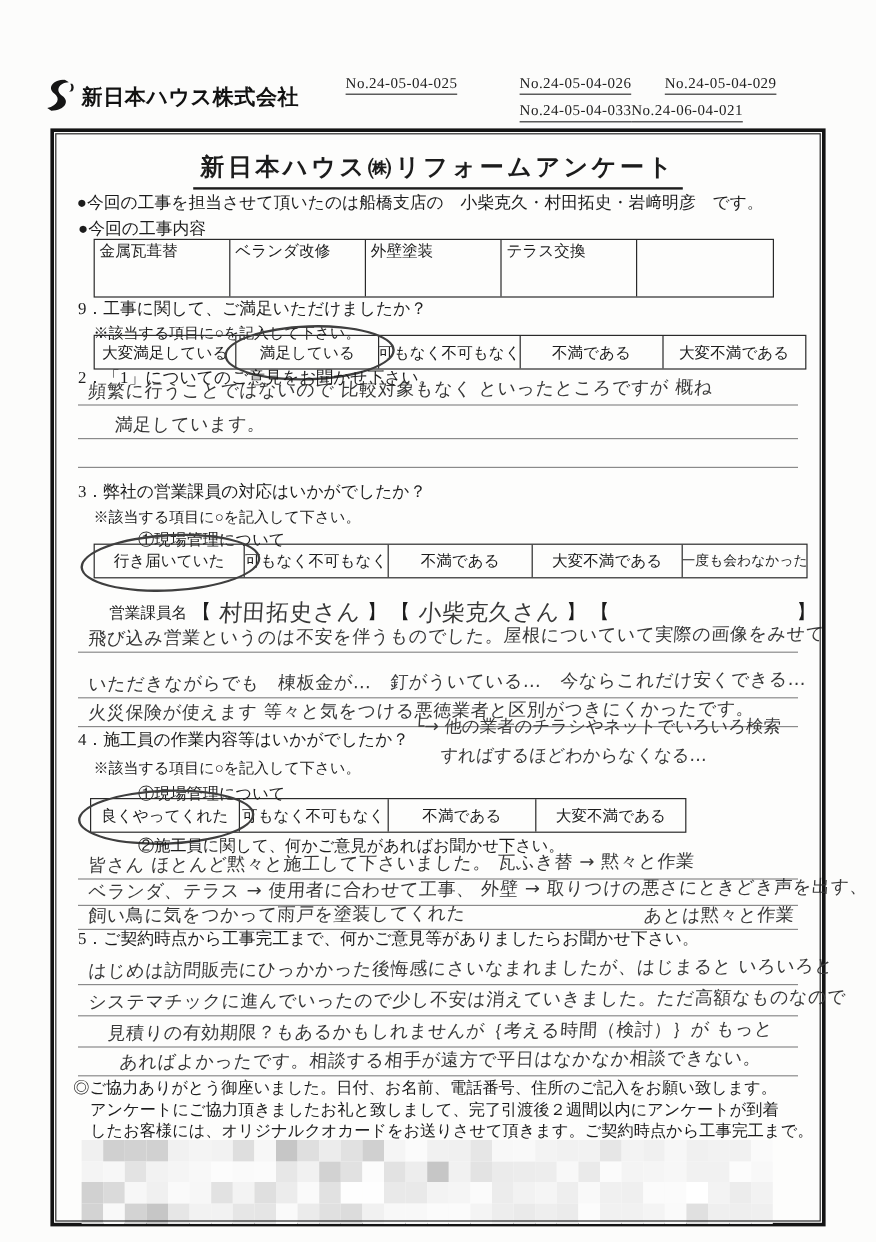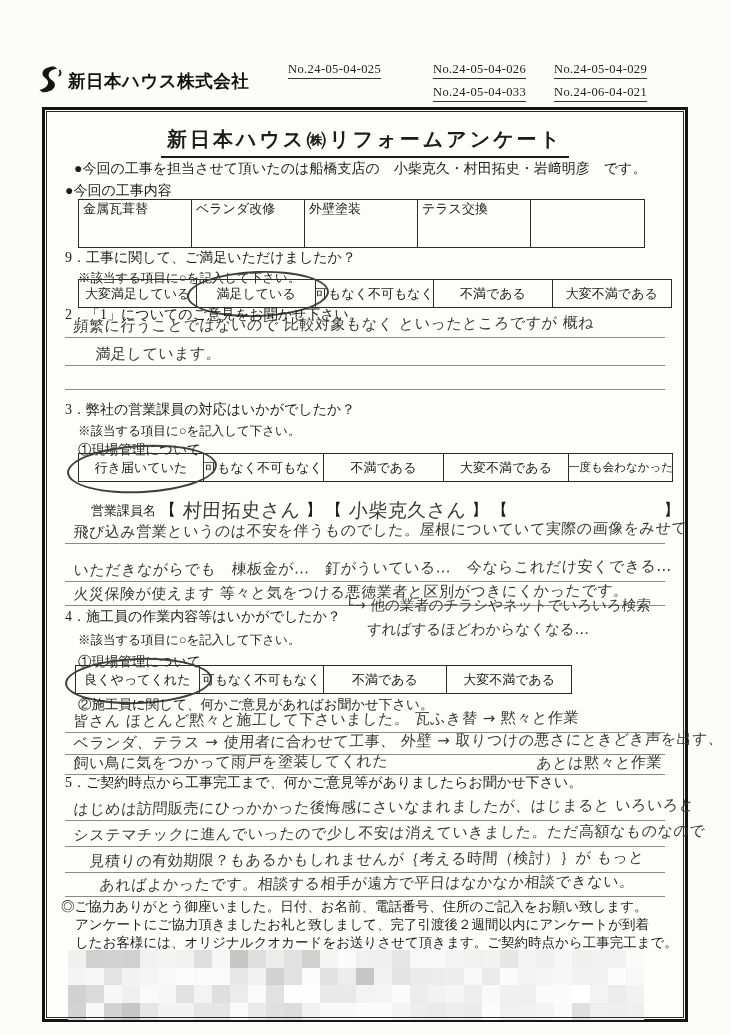--- a/index.html
+++ b/index.html
@@ -13,21 +13,21 @@
           border-bottom:1px solid #333;padding-bottom:1px;white-space:nowrap;}
   
   .main-box{position:absolute;left:42px;top:107px;width:640px;height:909px;
             border:3px solid #141414;background:#fdfdfc;}
   .main-box::after{content:"";position:absolute;inset:1px;border:1px solid #2a2a2a;pointer-events:none;}
   .title-wrap{position:absolute;top:16px;left:0;width:100%;text-align:center;}
   .title{display:inline-block;font-size:20px;font-weight:bold;letter-spacing:3px;
          border-bottom:2px solid #1c1c1c;padding:0 6px 3px 6px;}
   .pline{position:absolute;font-size:14px;white-space:nowrap;}
   .pnote{position:absolute;font-size:12.5px;white-space:nowrap;}
-  .psub{position:absolute;font-size:13.5px;white-space:nowrap;}
+  .psub{position:absolute;font-size:13.5px;white-space:nowrap;margin-left:37px;}
   
   .work-table{position:absolute;left:33px;top:89px;width:565px;height:47px;
               display:grid;grid-template-columns:repeat(5,1fr);border:1px solid #2a2a2a;}
   .work-table .wcell{border-right:1px solid #2a2a2a;display:flex;align-items:flex-start;
                      padding:0 0 1px 4px;font-size:13px;}
   .work-table .wcell:last-child{border-right:none;}
   .opt-table{position:absolute;display:grid;border:1px solid #2a2a2a;height:27px;}
   .opt-table .ocell{border-right:1px solid #2a2a2a;display:flex;align-items:center;
                     justify-content:center;font-size:13px;white-space:nowrap;overflow:hidden;}
   .opt-table .ocell:last-child{border-right:none;}
@@ -62,29 +62,29 @@
     <svg viewBox="0 0 24 26" aria-hidden="true">
       <path fill="#151515" d="M16 0 C7 0 3 6 8 10 C13 13.5 11 19 3 21 L6 23 C16 23 20 16 14 12 C9 8.5 11 2.5 19 2 Z"></path>
       <path fill="#151515" d="M20 3 C21.5 5 21 8 19 9 L21.5 8.5 C23 7 23 4.5 21.5 3 Z"></path>
     </svg>
     <span class="logo-text">新日本ハウス株式会社</span>
   </div>
   <span class="docnum" style="left:288px;top:62px">No.24-05-04-025</span>
   <span class="docnum" style="left:433px;top:62px">No.24-05-04-026</span>
   <span class="docnum" style="left:554px;top:62px">No.24-05-04-029</span>
   <span class="docnum" style="left:433px;top:85px">No.24-05-04-033</span>
-  <span class="docnum" style="left:554px;top:85px">No.24-06-04-021</span>
+  <span class="docnum" style="left:526px;top:85px">No.24-06-04-021</span>
 
   <div class="main-box">
 
     <div class="title-wrap">
       <span class="title">新日本ハウス㈱リフォームアンケート</span>
     </div>
 
-    <div class="pline" style="top:50px;left:29px">●今回の工事を担当させて頂いたのは船橋支店の　小柴克久・村田拓史・岩﨑明彦　です。</div>
+    <div class="pline" style="top:50px;left:19px">●今回の工事を担当させて頂いたのは船橋支店の　小柴克久・村田拓史・岩﨑明彦　です。</div>
     <div class="pline" style="top:72px;left:20px">●今回の工事内容</div>
 
     <div class="work-table">
       <div class="wcell">
           <span>金属瓦葺替</span>
         </div>
       <div class="wcell">
           <span>ベランダ改修</span>
         </div>
       <div class="wcell">

